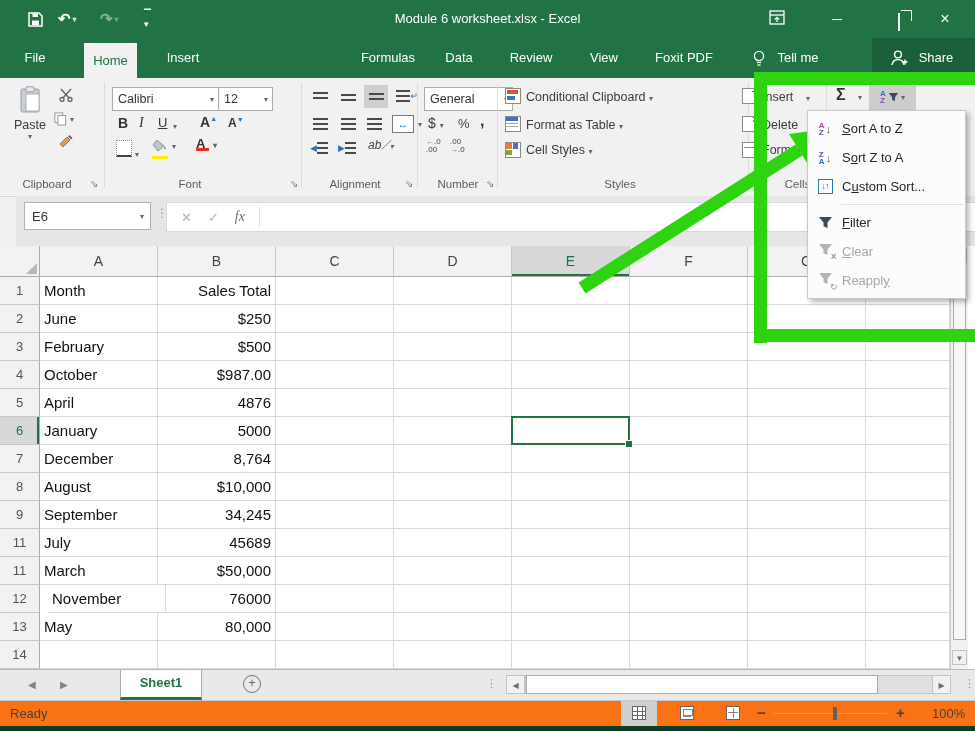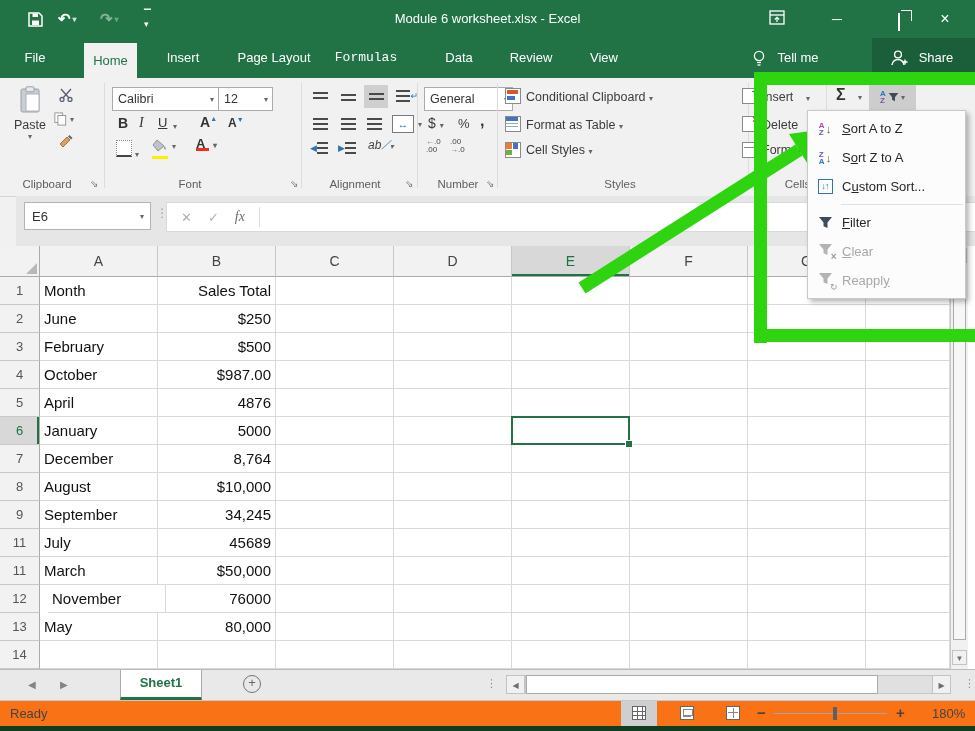--- a/index.html
+++ b/index.html
@@ -122,25 +122,25 @@
     <div class="abs winctl" style="left:930px;font-size:16px;">×</div>
   </div>
 
   <div class="abs" id="tabrow">
     <div class="abs" id="share-bg"></div>
     <div class="abs" id="tab-home-bg">
         <span>Home</span>
       </div>
     <div class="abs rtab" style="left:12px;width:46px;">File</div>
     <div class="abs rtab" style="left:158px;width:50px;">Insert</div>
-    <div class="abs rtab" style="left:228px;width:92px;">Page Layout</div>
-    <div class="abs rtab" style="left:328px;width:76px;font-family:Liberation Mono, monospace;">Formulas</div>
+    <div class="abs rtab" style="left:350px;width:76px;">Formulas</div>
     <div class="abs rtab" style="left:437px;width:44px;">Data</div>
     <div class="abs rtab" style="left:501px;width:60px;">Review</div>
     <div class="abs rtab" style="left:582px;width:44px;">View</div>
+    <div class="abs rtab" style="left:648px;width:72px;">Foxit PDF</div>
     <div class="abs" style="left:752px;top:12px;">
       <svg width="14" height="17" viewBox="0 0 14 17">
           <circle cx="7" cy="6" r="4.6" fill="none" stroke="#fff" stroke-width="1.3"></circle>
           <line x1="5" y1="12.5" x2="9" y2="12.5" stroke="#fff" stroke-width="1.3"></line>
           <line x1="5.5" y1="15" x2="8.5" y2="15" stroke="#fff" stroke-width="1.3"></line>
         </svg>
     </div>
     <div class="abs rtab" style="left:772px;width:52px;">Tell me</div>
     <div class="abs" style="left:890px;top:11px;">
       <svg width="18" height="18" viewBox="0 0 18 18">
@@ -519,21 +519,21 @@
         <span style="position:absolute;left:2px;bottom:2px;width:8px;height:1px;background:#888;"></span>
       </div>
     <div class="sb-ico" style="left:726px;">
         <span style="position:absolute;left:6px;top:1px;width:1px;height:10px;background:#888;"></span>
         <span style="position:absolute;left:1px;top:5px;width:10px;height:1px;background:#888;"></span>
       </div>
     <div class="abs" style="left:757px;top:3px;font-size:15px;color:#444;font-weight:bold;">−</div>
     <div class="abs" style="left:774px;top:12px;width:113px;height:1px;background:#A6A6A6;"></div>
     <div class="abs" style="left:833px;top:6px;width:4px;height:13px;background:#5f5f5f;"></div>
     <div class="abs" style="left:896px;top:3px;font-size:15px;color:#444;font-weight:bold;">+</div>
-    <div class="abs" style="left:932px;top:5px;font-size:13px;color:#444;">180%</div>
+    <div class="abs" style="left:932px;top:5px;font-size:13px;color:#444;">100%</div>
   </div>
   <div class="abs" id="bottomedge"></div>
 
   <div class="abs" id="ddmenu">
       <div class="mi">
         <span class="mic">
           <span class="azcol">
             <i style="font-style:normal;color:#A64AA0;">A</i>
             <i style="font-style:normal;color:#6A51B2;">Z</i>
           </span>

